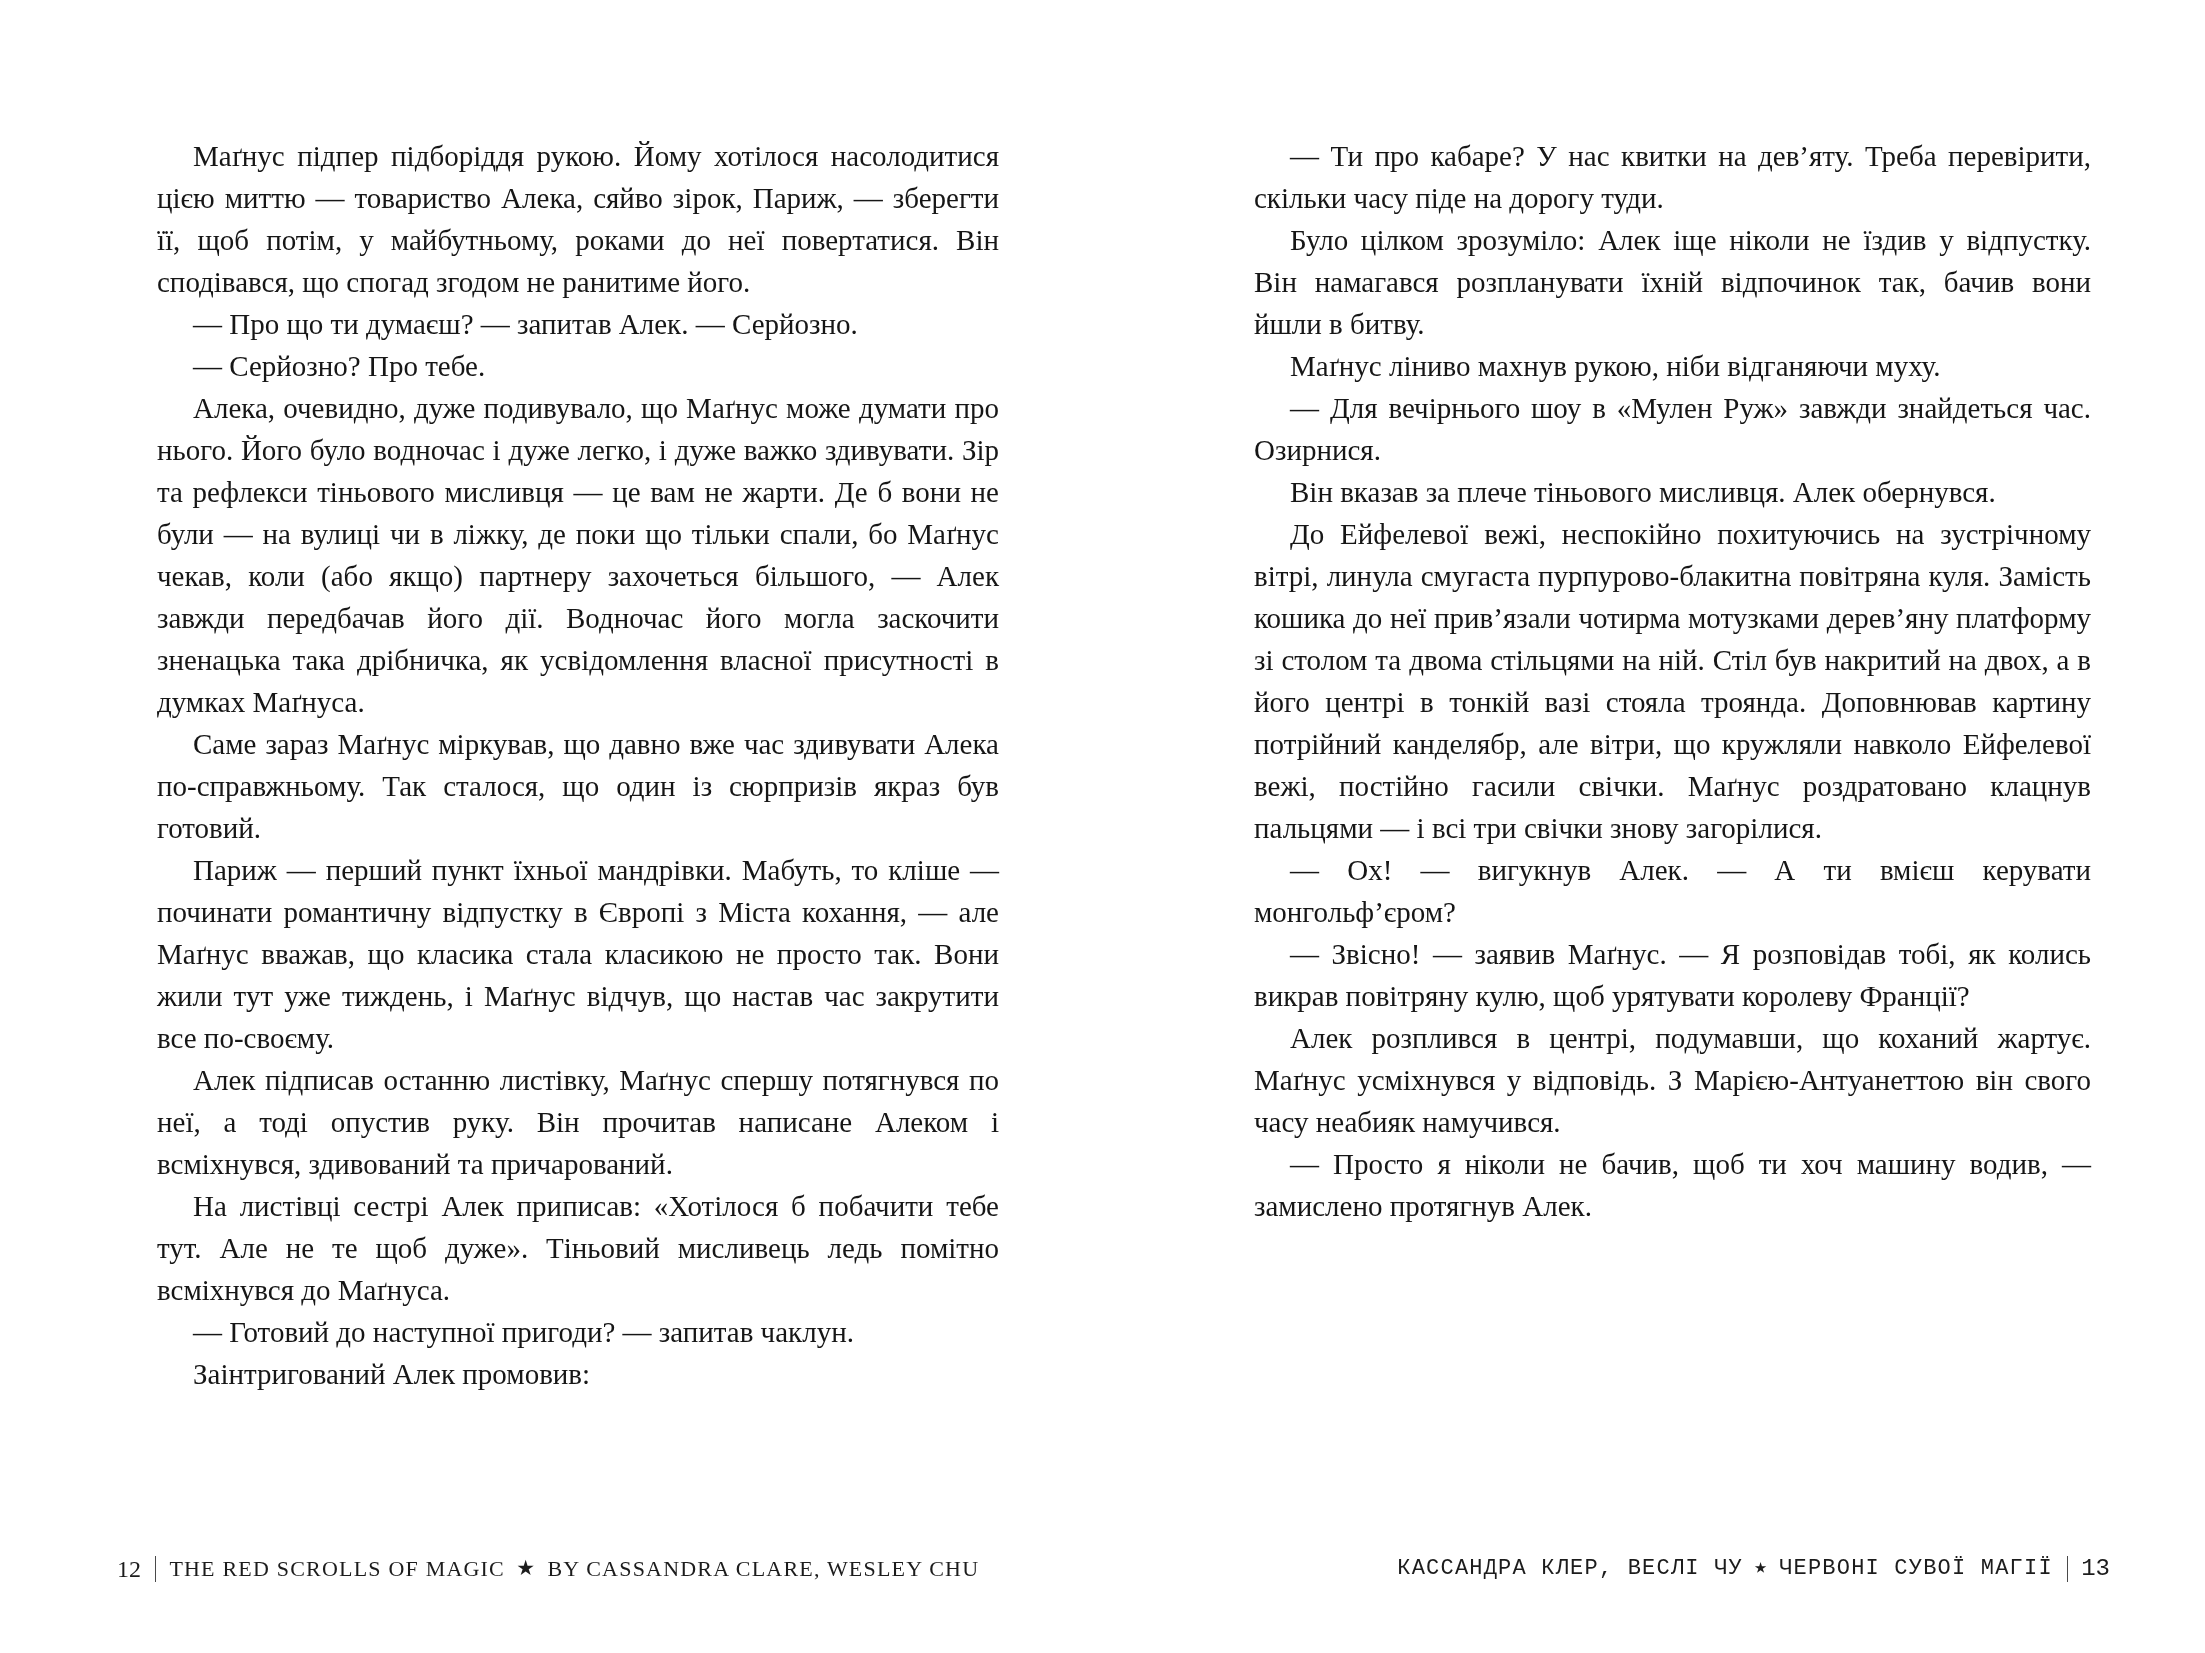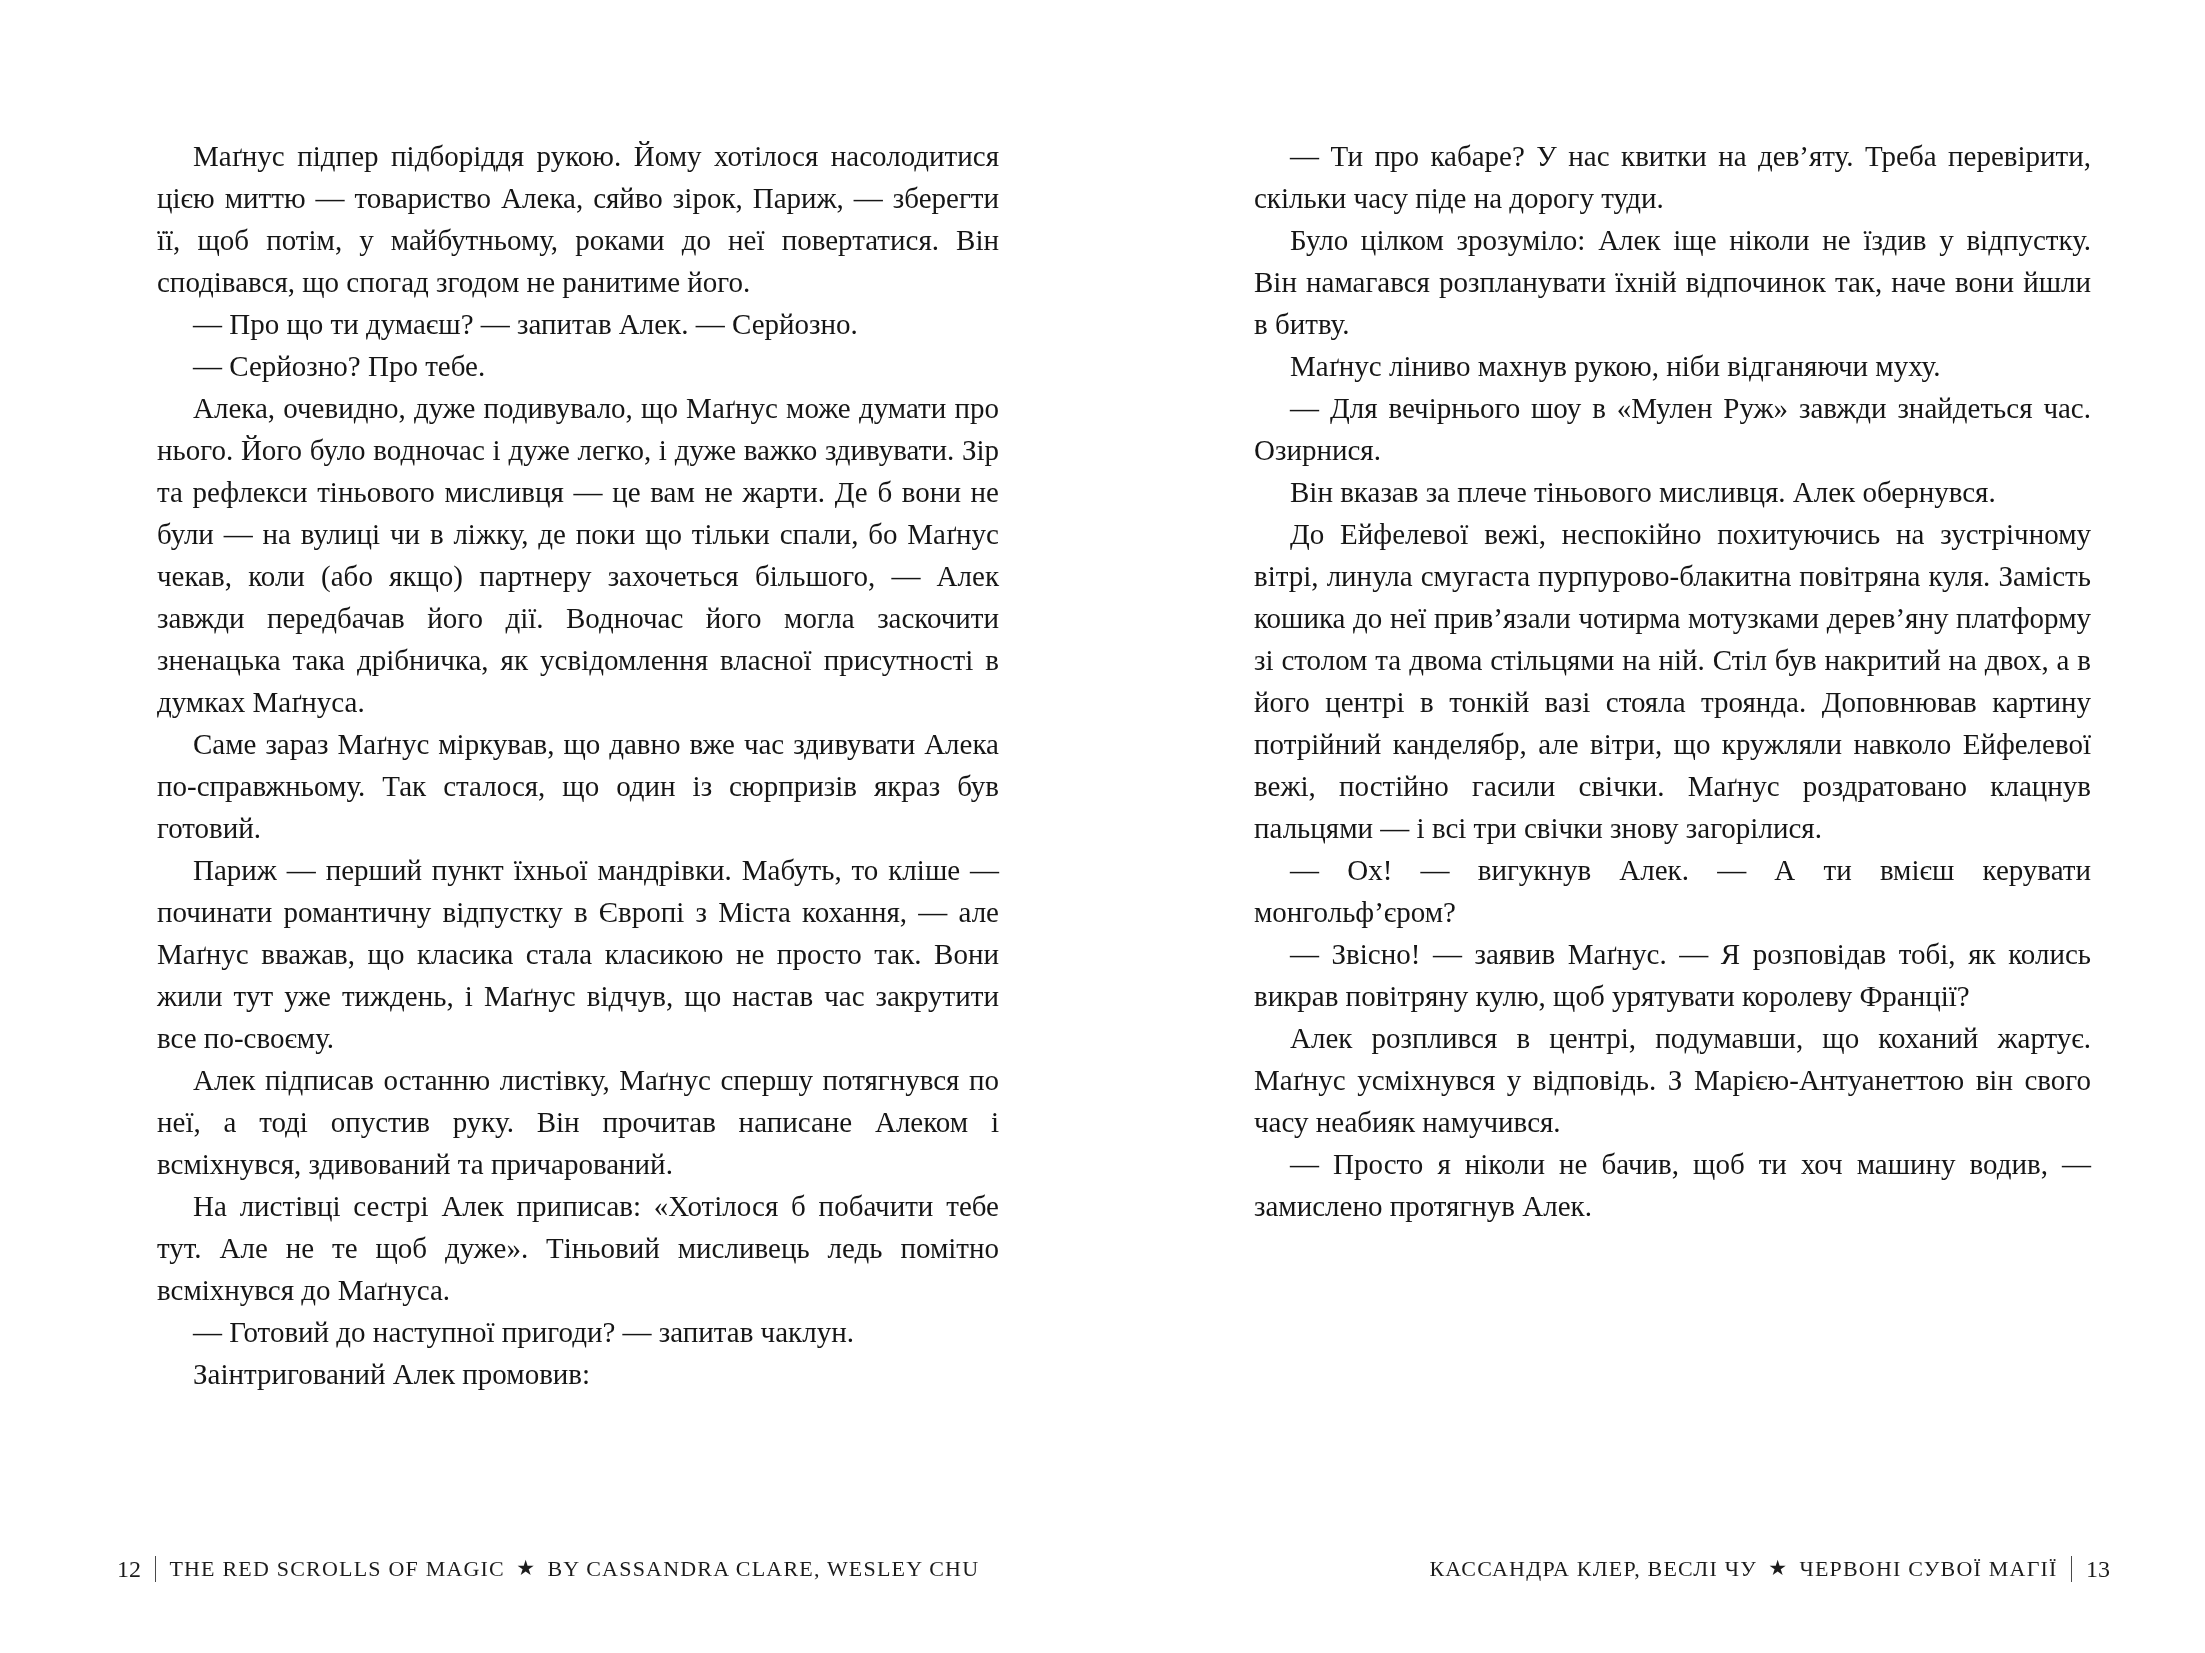--- a/index.html
+++ b/index.html
@@ -36,21 +36,21 @@
     top: 1554px;
     font-size: 22px;
     line-height: 30px;
     letter-spacing: 1.2px;
     color: #1c1c1c;
     white-space: nowrap;
     display: flex;
     align-items: center;
   }
   .footer-left  { left: 117px; }
-  .footer-right { right: 95px; justify-content: flex-end; }
+  .footer-right { right: 95px; justify-content: flex-end; font-family: Liberation Mono, monospace; }
   .page-number {
     font-size: 24px;
     letter-spacing: 0;
   }
   .footer-divider {
     display: inline-block;
     width: 0;
     height: 26px;
     border-left: 1.2px solid #4a4a4a;
     margin: 0 13.7px;
@@ -77,21 +77,21 @@
     <p>Саме зараз Маґнус міркував, що давно вже час здивувати Алека по-справжньому. Так сталося, що один із сюрпризів якраз був готовий.</p>
     <p>Париж — перший пункт їхньої мандрівки. Мабуть, то кліше — починати романтичну відпустку в Європі з Міста кохання, — але Маґнус вважав, що класика стала класикою не просто так. Вони жили тут уже тиждень, і Маґнус відчув, що настав час закрутити все по-своєму.</p>
     <p>Алек підписав останню листівку, Маґнус спершу потягнувся по неї, а тоді опустив руку. Він прочитав написане Алеком і всміхнувся, здивований та причарований.</p>
     <p>На листівці сестрі Алек приписав: «Хотілося б побачити тебе тут. Але не те щоб дуже». Тіньовий мисливець ледь помітно всміхнувся до Маґнуса.</p>
     <p>— Готовий до наступної пригоди? — запитав чаклун.</p>
     <p>Заінтригований Алек промовив:</p>
   </div>
 
   <div class="text-block text-block-right">
     <p>— Ти про кабаре? У нас квитки на дев’яту. Треба перевірити, скільки часу піде на дорогу туди.</p>
-    <p>Було цілком зрозуміло: Алек іще ніколи не їздив у відпустку. Він намагався розпланувати їхній відпочинок так, наче вони йшли в битву.</p>
+    <p>Було цілком зрозуміло: Алек іще ніколи не їздив у відпустку. Він намагався розпланувати їхній відпочинок так, бачив вони йшли в битву.</p>
     <p>Маґнус ліниво махнув рукою, ніби відганяючи муху.</p>
     <p>— Для вечірнього шоу в «Мулен Руж» завжди знайдеться час. Озирнися.</p>
     <p>Він вказав за плече тіньового мисливця. Алек обернувся.</p>
     <p>До Ейфелевої вежі, неспокійно похитуючись на зустрічному вітрі, линула смугаста пурпурово-блакитна повітряна куля. Замість кошика до неї прив’язали чотирма мотузками дерев’яну платформу зі столом та двома стільцями на ній. Стіл був накритий на двох, а в його центрі в тонкій вазі стояла троянда. Доповнював картину потрійний канделябр, але вітри, що кружляли навколо Ейфелевої вежі, постійно гасили свічки. Маґнус роздратовано клацнув пальцями — і всі три свічки знову загорілися.</p>
     <p>— Ох! — вигукнув Алек. — А ти вмієш керувати монгольф’єром?</p>
     <p>— Звісно! — заявив Маґнус. — Я розповідав тобі, як колись викрав повітряну кулю, щоб урятувати королеву Франції?</p>
     <p>Алек розплився в центрі, подумавши, що коханий жартує. Маґнус усміхнувся у відповідь. З Марією-Антуанеттою він свого часу неабияк намучився.</p>
     <p>— Просто я ніколи не бачив, щоб ти хоч машину водив, — замислено протягнув Алек.</p>
   </div>
 

